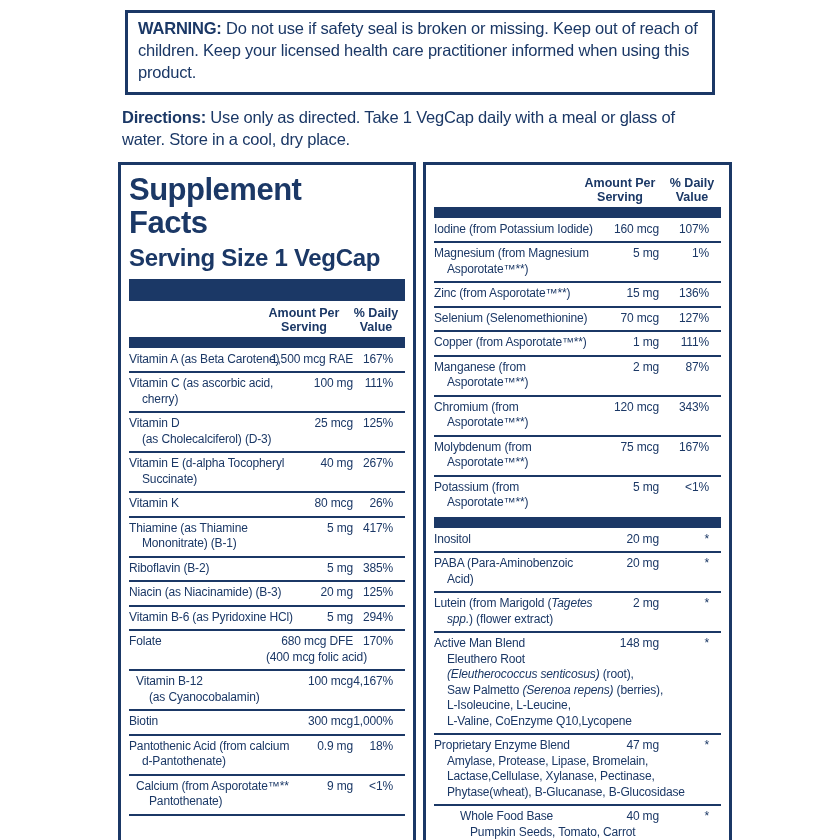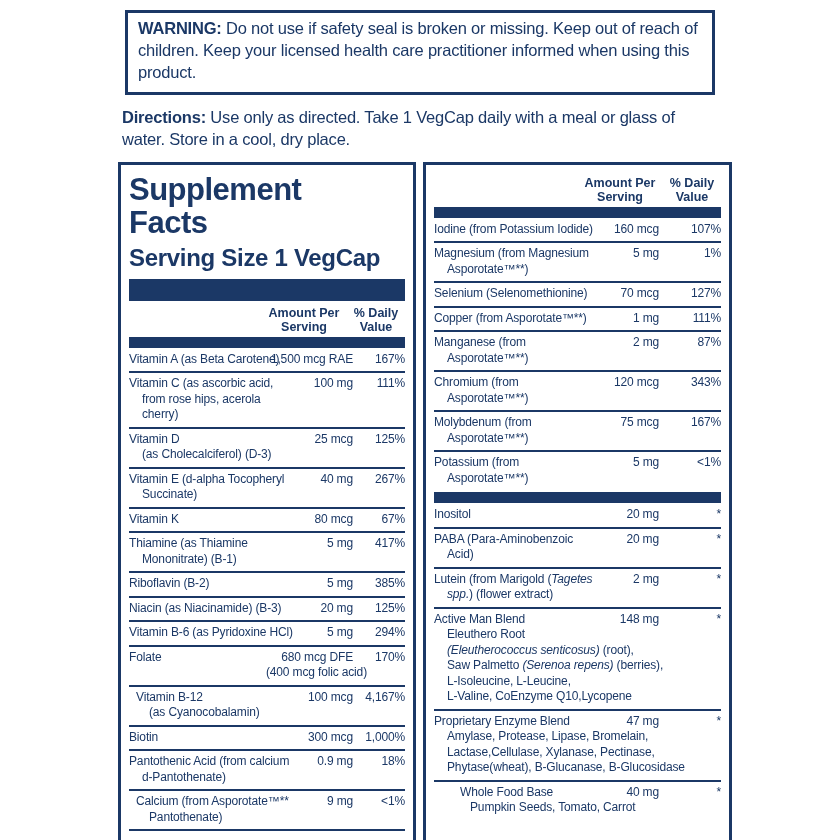--- a/index.html
+++ b/index.html
@@ -33,21 +33,21 @@
   .rows{}
   .rows .row{padding:3px 0 4px 0;position:relative;font-size:12px;line-height:15.5px;letter-spacing:-0.15px;}
   .rows .row + .row{border-top:2px solid #1b3866;}
   .line1{position:relative;padding-right:0;}
   .line1 .nm{display:inline-block;max-width:180px;vertical-align:top;}
   .row.ind1 .line1 .nm{padding-left:7px;}
   .row.ind2 .line1 .nm{padding-left:26px;}
   .row.bold .line1 .nm{font-weight:400;}
   .amt{position:absolute;top:0;right:52px;white-space:nowrap;}
   .fbox.right .amt{right:62px;}
-  .dv{position:absolute;top:0;right:0;white-space:nowrap;}
+  .dv{position:absolute;top:0;right:12px;white-space:nowrap;}
   .subline{padding-left:13px;}
   .row.ind1 .subline{padding-left:20px;}
   .amtsub{text-align:right;padding-right:38px;}
   .descline{padding-left:13px;}
   .row.ind2 .descline{padding-left:36px;}
   .other{margin:9px 0 0 4px;width:600px;font-size:16.5px;line-height:1.33;letter-spacing:-0.2px;}
   i{font-style:italic;text-align:right;}
 </style>
 </head>
 <body>
@@ -75,33 +75,32 @@
         <div class="h-amt">Amount Per Serving</div>
         <div class="h-dv">% Daily Value</div>
       </div>
       <div class="bar thin"></div>
       <div class="rows" id="left-rows">
           <div class="row">
             <div class="line1"><span class="nm">Vitamin A (as Beta Carotene)</span><span class="amt">1,500 mcg RAE</span><span class="dv">167%</span></div>
           </div>
           <div class="row">
             <div class="line1"><span class="nm">Vitamin C (as ascorbic acid,</span><span class="amt">100 mg</span><span class="dv">111%</span></div>
-            <div class="subline">from rose hips, acerola</div>
             <div class="subline">cherry)</div>
           </div>
           <div class="row">
             <div class="line1"><span class="nm">Vitamin D</span><span class="amt">25 mcg</span><span class="dv">125%</span></div>
             <div class="subline">(as Cholecalciferol) (D-3)</div>
           </div>
           <div class="row">
             <div class="line1"><span class="nm">Vitamin E (d-alpha Tocopheryl</span><span class="amt">40 mg</span><span class="dv">267%</span></div>
             <div class="subline">Succinate)</div>
           </div>
           <div class="row">
-            <div class="line1"><span class="nm">Vitamin K</span><span class="amt">80 mcg</span><span class="dv">67%</span></div>
+            <div class="line1"><span class="nm">Vitamin K</span><span class="amt">80 mcg</span><span class="dv">26%</span></div>
           </div>
           <div class="row">
             <div class="line1"><span class="nm">Thiamine (as Thiamine</span><span class="amt">5 mg</span><span class="dv">417%</span></div>
             <div class="subline">Mononitrate) (B-1)</div>
           </div>
           <div class="row">
             <div class="line1"><span class="nm">Riboflavin (B-2)</span><span class="amt">5 mg</span><span class="dv">385%</span></div>
           </div>
           <div class="row">
             <div class="line1"><span class="nm">Niacin (as Niacinamide) (B-3)</span><span class="amt">20 mg</span><span class="dv">125%</span></div>
@@ -141,20 +140,23 @@
       <div id="right-rows">
           <div class="rows">
             <div class="row">
               <div class="line1"><span class="nm">Iodine (from Potassium Iodide)</span><span class="amt">160 mcg</span><span class="dv">107%</span></div>
             </div>
             <div class="row">
               <div class="line1"><span class="nm">Magnesium (from Magnesium</span><span class="amt">5 mg</span><span class="dv">1%</span></div>
               <div class="subline">Asporotate™**)</div>
             </div>
             <div class="row">
+              <div class="line1"><span class="nm">Zinc (from Asporotate™**)</span><span class="amt">15 mg</span><span class="dv">136%</span></div>
+            </div>
+            <div class="row">
               <div class="line1"><span class="nm">Selenium (Selenomethionine)</span><span class="amt">70 mcg</span><span class="dv">127%</span></div>
             </div>
             <div class="row">
               <div class="line1"><span class="nm">Copper (from Asporotate™**)</span><span class="amt">1 mg</span><span class="dv">111%</span></div>
             </div>
             <div class="row">
               <div class="line1"><span class="nm">Manganese (from</span><span class="amt">2 mg</span><span class="dv">87%</span></div>
               <div class="subline">Asporotate™**)</div>
             </div>
             <div class="row">

